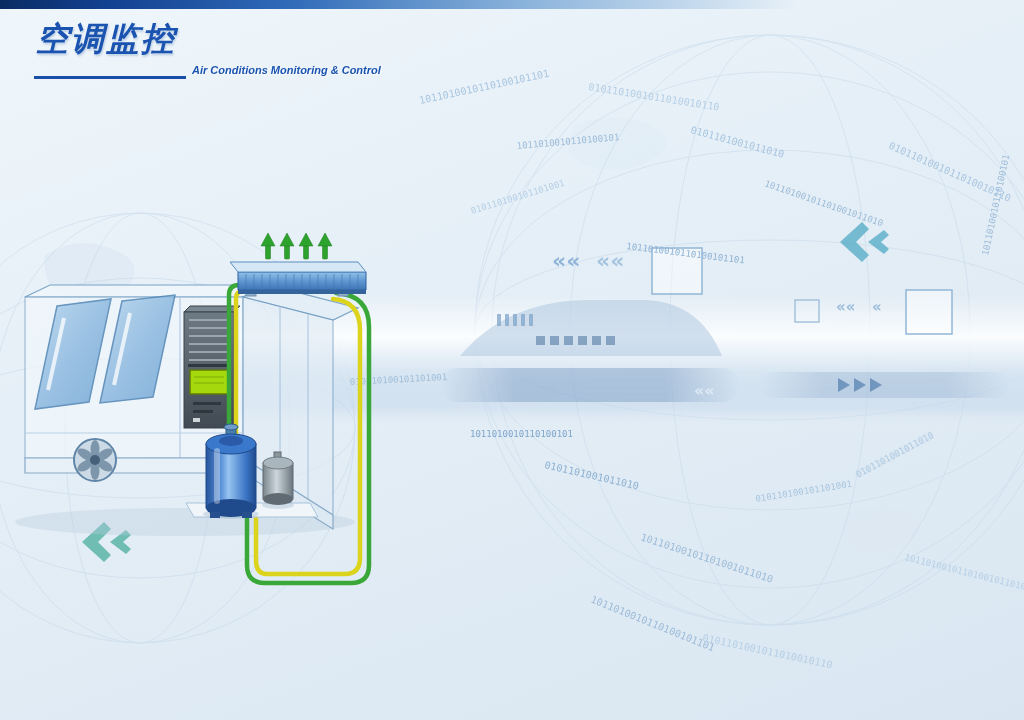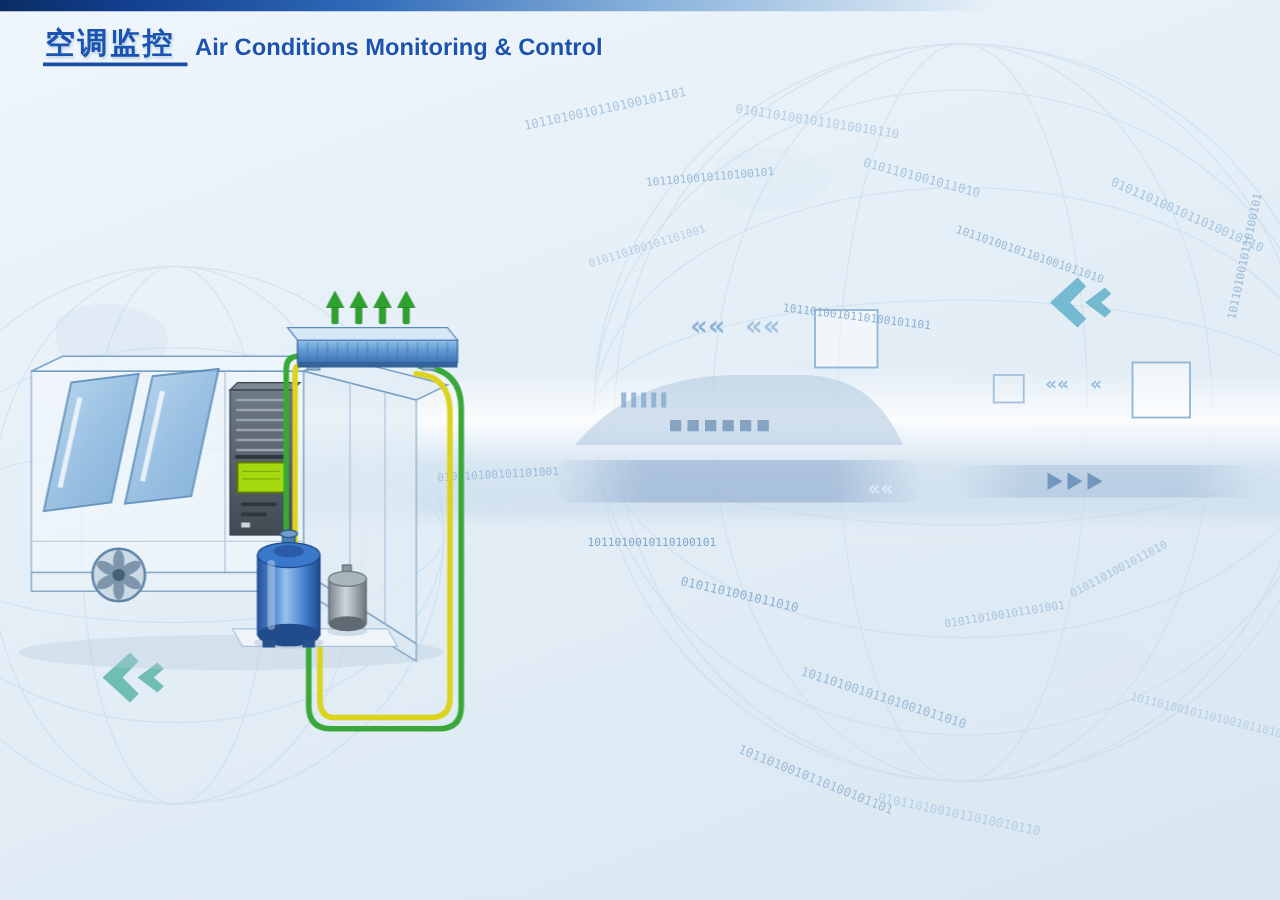--- a/index.html
+++ b/index.html
@@ -2,24 +2,24 @@
 <html><head>
 <meta charset="utf-8">
 <style>
   html,body{margin:0;padding:0;background:#dce7f1;}
   .screen{position:relative;width:1024px;height:720px;overflow:hidden;
     background:linear-gradient(160deg,#eff6fb 0%,#e5eff7 40%,#d9e6f1 100%);
     font-family:"Liberation Sans",sans-serif;}
   .topbar{position:absolute;top:0;left:0;width:100%;height:9px;
     background:linear-gradient(to right,#0a2c63 0%,#123f8f 10%,#2f6ab8 28%,#86b0da 50%,rgba(222,233,243,0) 78%);}
   .page-header{position:absolute;left:34px;top:22px;display:flex;align-items:flex-end;z-index:6;}
-  .title-zh{font-size:24px;line-height:1.05;font-weight:bold;color:#1b53b0;
-    letter-spacing:2px;padding:0 10px 3px 2px;border-bottom:3px solid #1a4fa8;
+  .title-zh{font-size:33px;line-height:1.05;font-weight:bold;font-style:italic;color:#1b53b0;
+    letter-spacing:2px;padding:0 10px 19px 2px;border-bottom:3px solid #1a4fa8;
     text-shadow:1px 2px 2px rgba(110,145,190,.35);}
-  .title-en{font-size:19px;font-weight:bold;color:#1b53b0;margin-left:6px;padding-bottom:3px;
+  .title-en{font-size:11px;font-weight:bold;font-style:italic;color:#1b53b0;margin-left:6px;padding-bottom:3px;
     text-shadow:1px 1px 1px rgba(255,255,255,.7);}
   .decor{position:absolute;top:0;left:0;width:1024px;height:720px;}
   text.bin{font-family:"DejaVu Sans Mono",monospace;}
   text.chev{font-family:"DejaVu Sans",sans-serif;font-weight:bold;}
 </style>
 </head>
 <body>
 
 <div class="screen">
 

